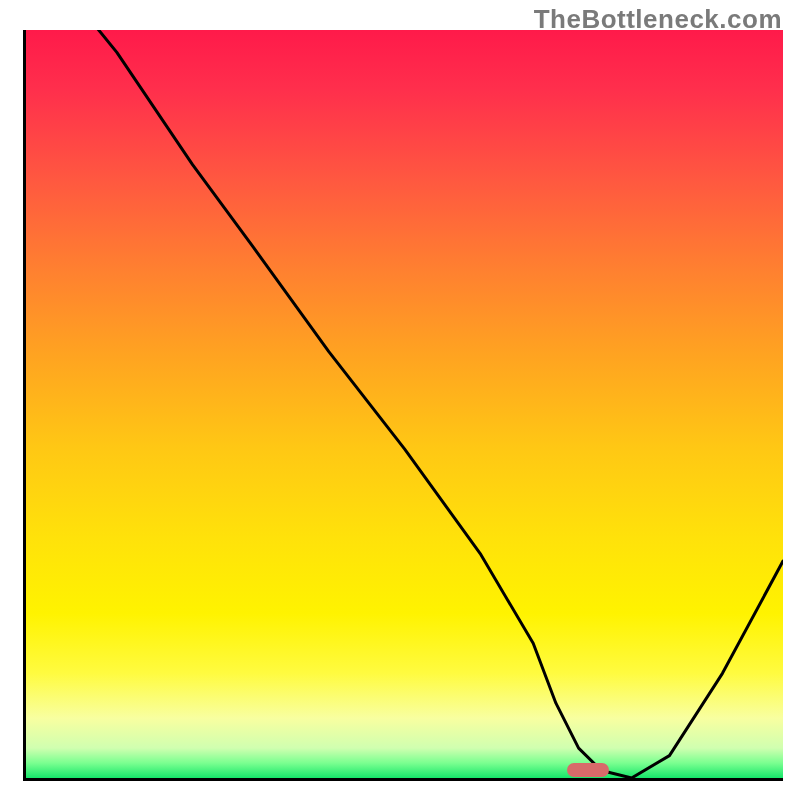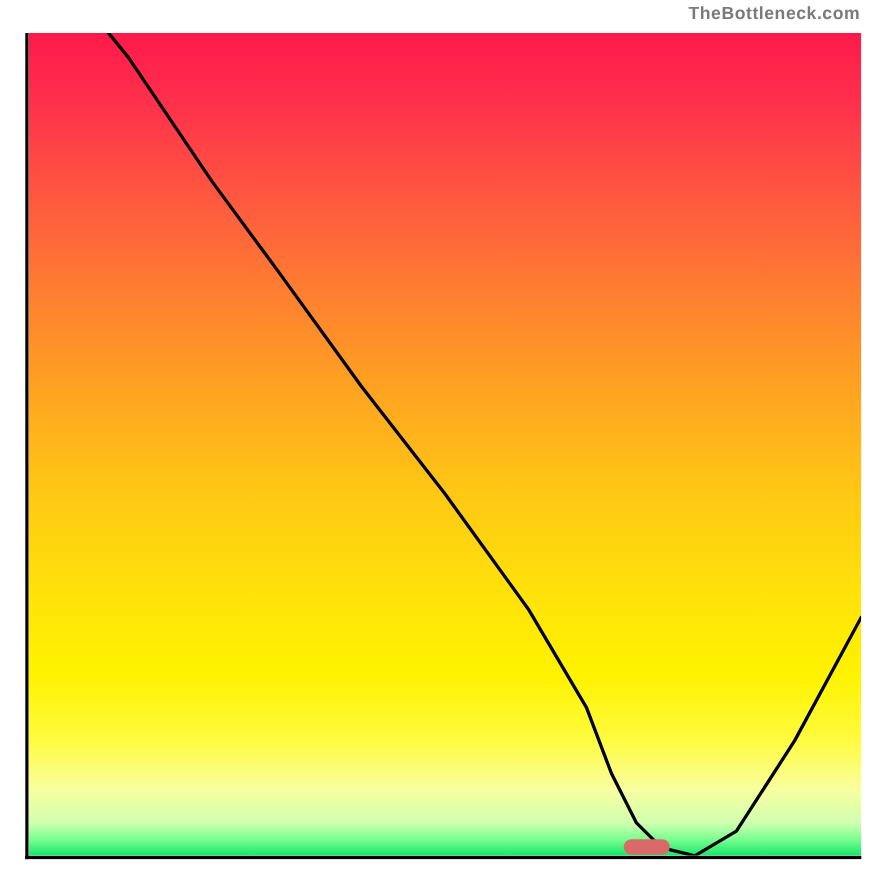--- a/index.html
+++ b/index.html
@@ -7,21 +7,21 @@
     width: 800px;
     height: 800px;
     background: #ffffff;
     position: relative;
     font-family: Arial, sans-serif;
   }
   .watermark {
     position: absolute;
     top: 4px;
     right: 18px;
-    font-size: 16px;
+    font-size: 26px;
     font-weight: bold;
     color: #7a7a7a;
     letter-spacing: 0.5px;
   }
   .plot-area {
     position: absolute;
     left: 23px;
     top: 30px;
     width: 760px;
     height: 751px;

